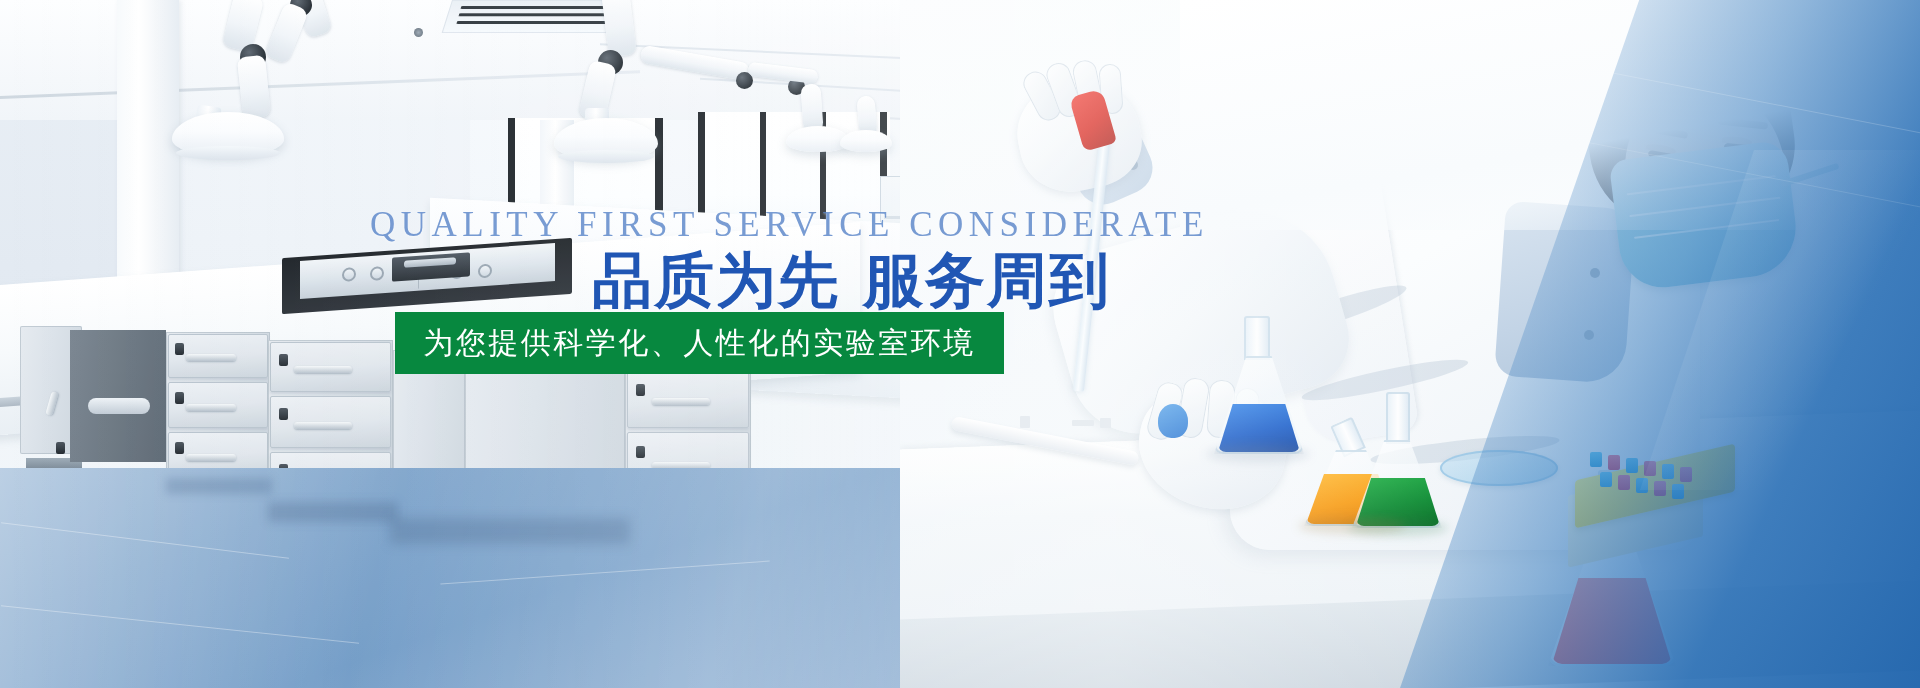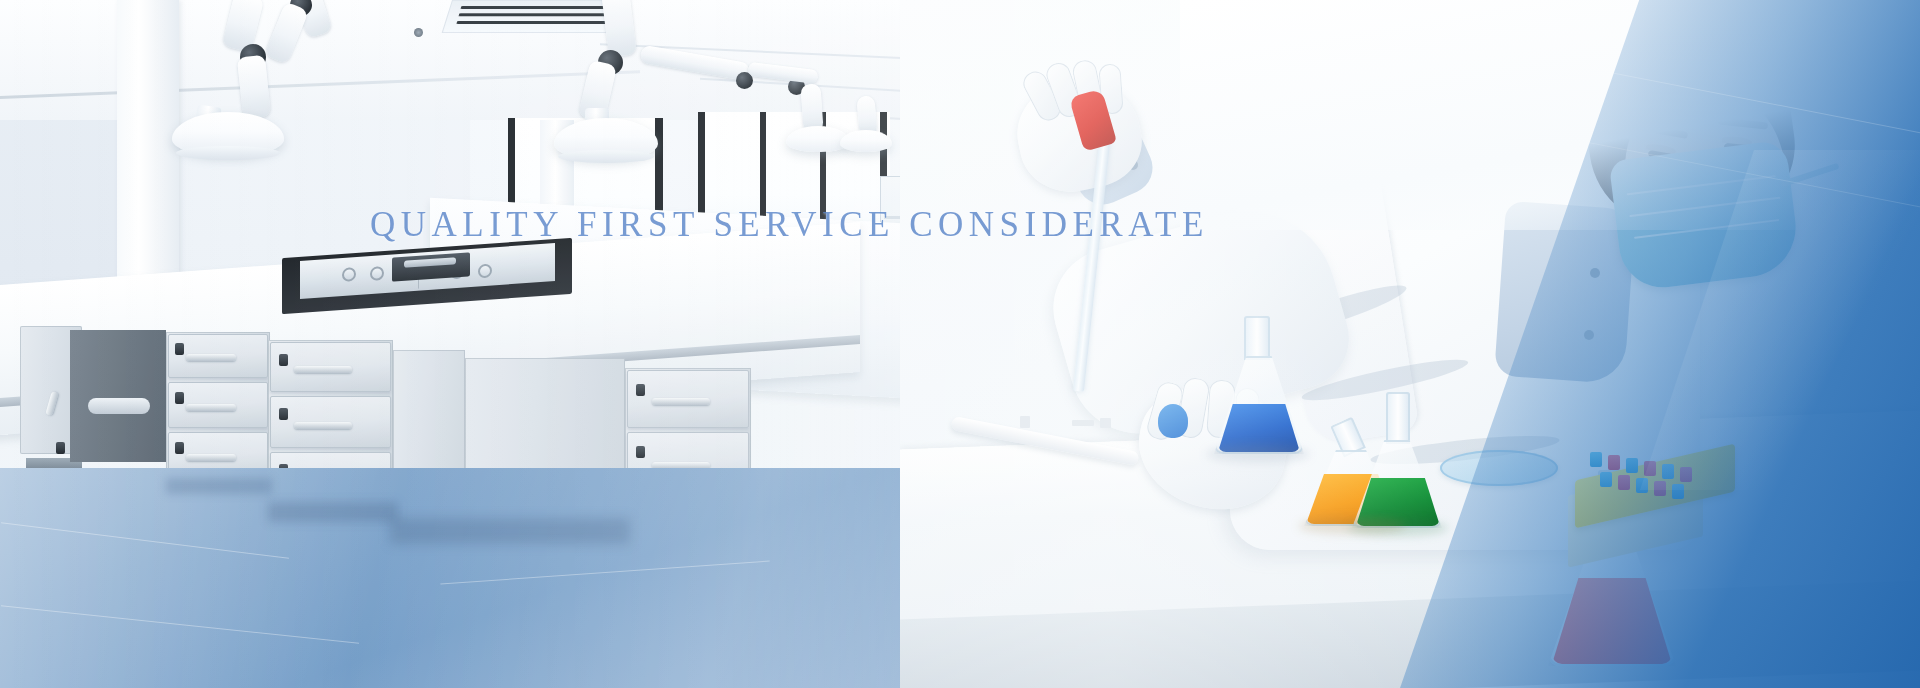--- a/index.html
+++ b/index.html
@@ -736,16 +736,20 @@
 
   <div class="wedge"></div>
   <div class="wedge-hi"></div>
   <div class="wedge-line" style="left:1270px;top:70px;width:660px;transform:rotate(11deg);opacity:.45;"></div>
   <div class="wedge-line" style="left:1330px;top:150px;width:600px;transform:rotate(11deg);opacity:.30;"></div>
 
   <div class="text-layer">
 
     <div id="eyebrow">QUALITY FIRST SERVICE CONSIDERATE</div>
 
-
+    <div id="headline">品质为先 服务周到</div>
+
+    <div id="subbar">
+      <span id="subtext">为您提供科学化、人性化的实验室环境</span>
+    </div>
   </div>
 
 </div>
 
 </body></html>

